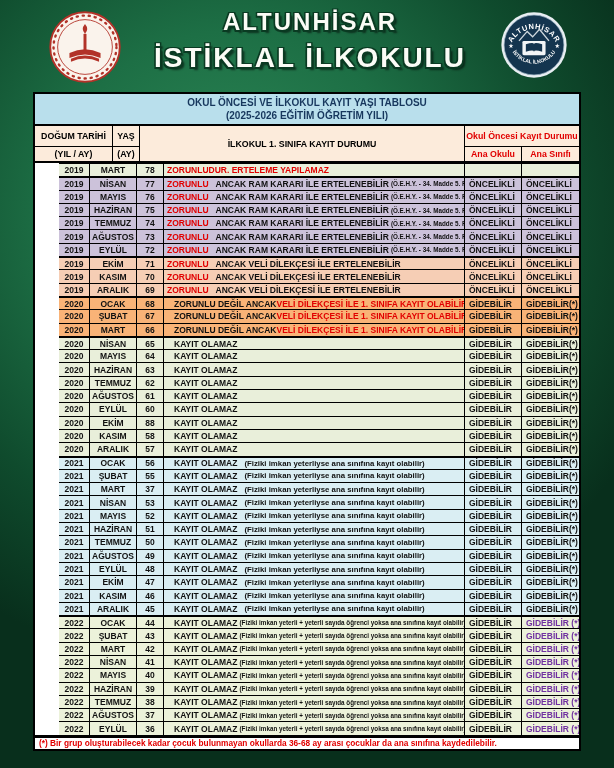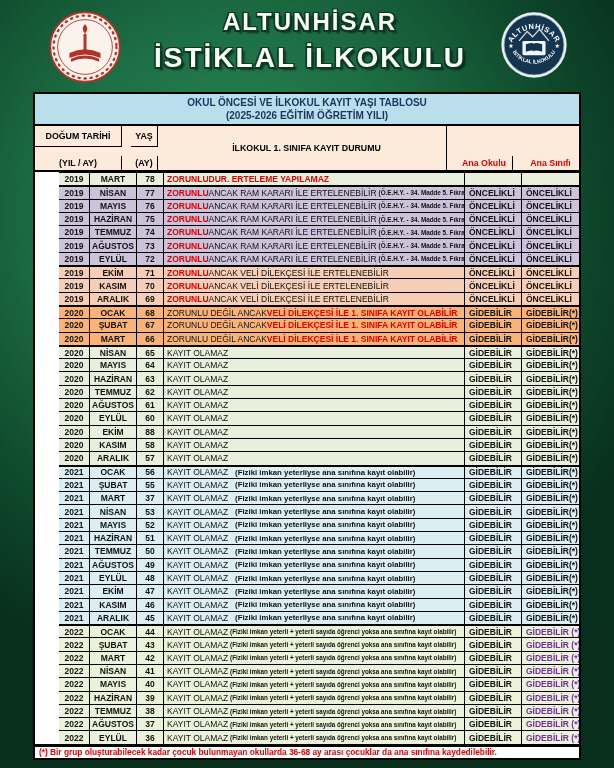--- a/index.html
+++ b/index.html
@@ -40,21 +40,20 @@
     border-bottom:2px solid #000;
   }
   .tband div{font-size:10px;font-weight:bold;color:#17375d;line-height:13px;}
 
   .thead{
     display:grid;
     grid-template-columns:31px 47px 27px 1fr 57px 57px;
     grid-template-rows:21px 14px;
     background:var(--headbg);
     border-bottom:2px solid #000;
-    gap:9px;
   }
   .thead > div{
     display:flex;align-items:center;justify-content:center;
     font-weight:bold;color:#000;border-right:1px solid #000;border-bottom:1px solid #000;
     font-size:8.8px;text-align:center;
   }
   .h-dogum{grid-column:1/3;grid-row:1;}
   .h-yas{grid-column:3;grid-row:1;}
   .h-status{grid-column:4;grid-row:1/3;font-size:9.5px;border-bottom:none!important;}
   .h-okuloncesi{grid-column:5/7;grid-row:1;color:var(--red)!important;border-right:none!important;}
@@ -72,21 +71,21 @@
   .row.gs{border-top-width:2px;}
   .row > div{
     display:flex;align-items:center;overflow:hidden;white-space:nowrap;
     border-right:1px solid #000;font-size:8.5px;color:var(--ink);
   }
   .c-year,.c-month,.c-age{justify-content:center;font-weight:bold;}
   .c-status{padding-left:3px;}
   .c-ana{padding-left:4px;font-weight:bold;}
   .c-ana:last-child{border-right:none;}
   .sg-red{color:var(--red);font-weight:bold;}
-  .sg-dark{color:#101010;font-weight:normal;}
+  .sg-dark{color:#101010;font-weight:bold;margin-left:7px;}
   .sg-tiny{font-size:6.3px;font-weight:bold;color:#101010;margin-left:2px;}
   .sg-note{font-size:7.8px;font-weight:bold;color:#101010;margin-left:7px;text-align:center;}
 
   .footnote{
     border-top:3px solid #000;background:#ffffff;height:14px;
     display:flex;align-items:center;padding-left:4px;
     font-size:8.3px;font-weight:bold;color:var(--red);white-space:nowrap;overflow:hidden;
   }
 </style>
 </head>
@@ -137,20 +136,21 @@
   <div class="tbl">
     <div class="tband">
       <div>OKUL ÖNCESİ VE İLKOKUL KAYIT YAŞI TABLOSU</div>
       <div>(2025-2026 EĞİTİM ÖĞRETİM YILI)</div>
     </div>
 
     <div class="thead">
       <div class="h-dogum">DOĞUM TARİHİ</div>
       <div class="h-yas">YAŞ</div>
       <div class="h-status">İLKOKUL 1. SINIFA KAYIT DURUMU</div>
+      <div class="h-okuloncesi">Okul Öncesi Kayıt Durumu</div>
       <div class="h-yilay">(YIL / AY)</div>
       <div class="h-ay">(AY)</div>
       <div class="h-anaokulu">Ana Okulu</div>
       <div class="h-anasinifi">Ana Sınıfı</div>
     </div>
 
     <div class="rows">
         <div class="row" style="background: rgb(233, 239, 218);">
           <div class="c-year">2019</div>
           <div class="c-month">MART</div>

